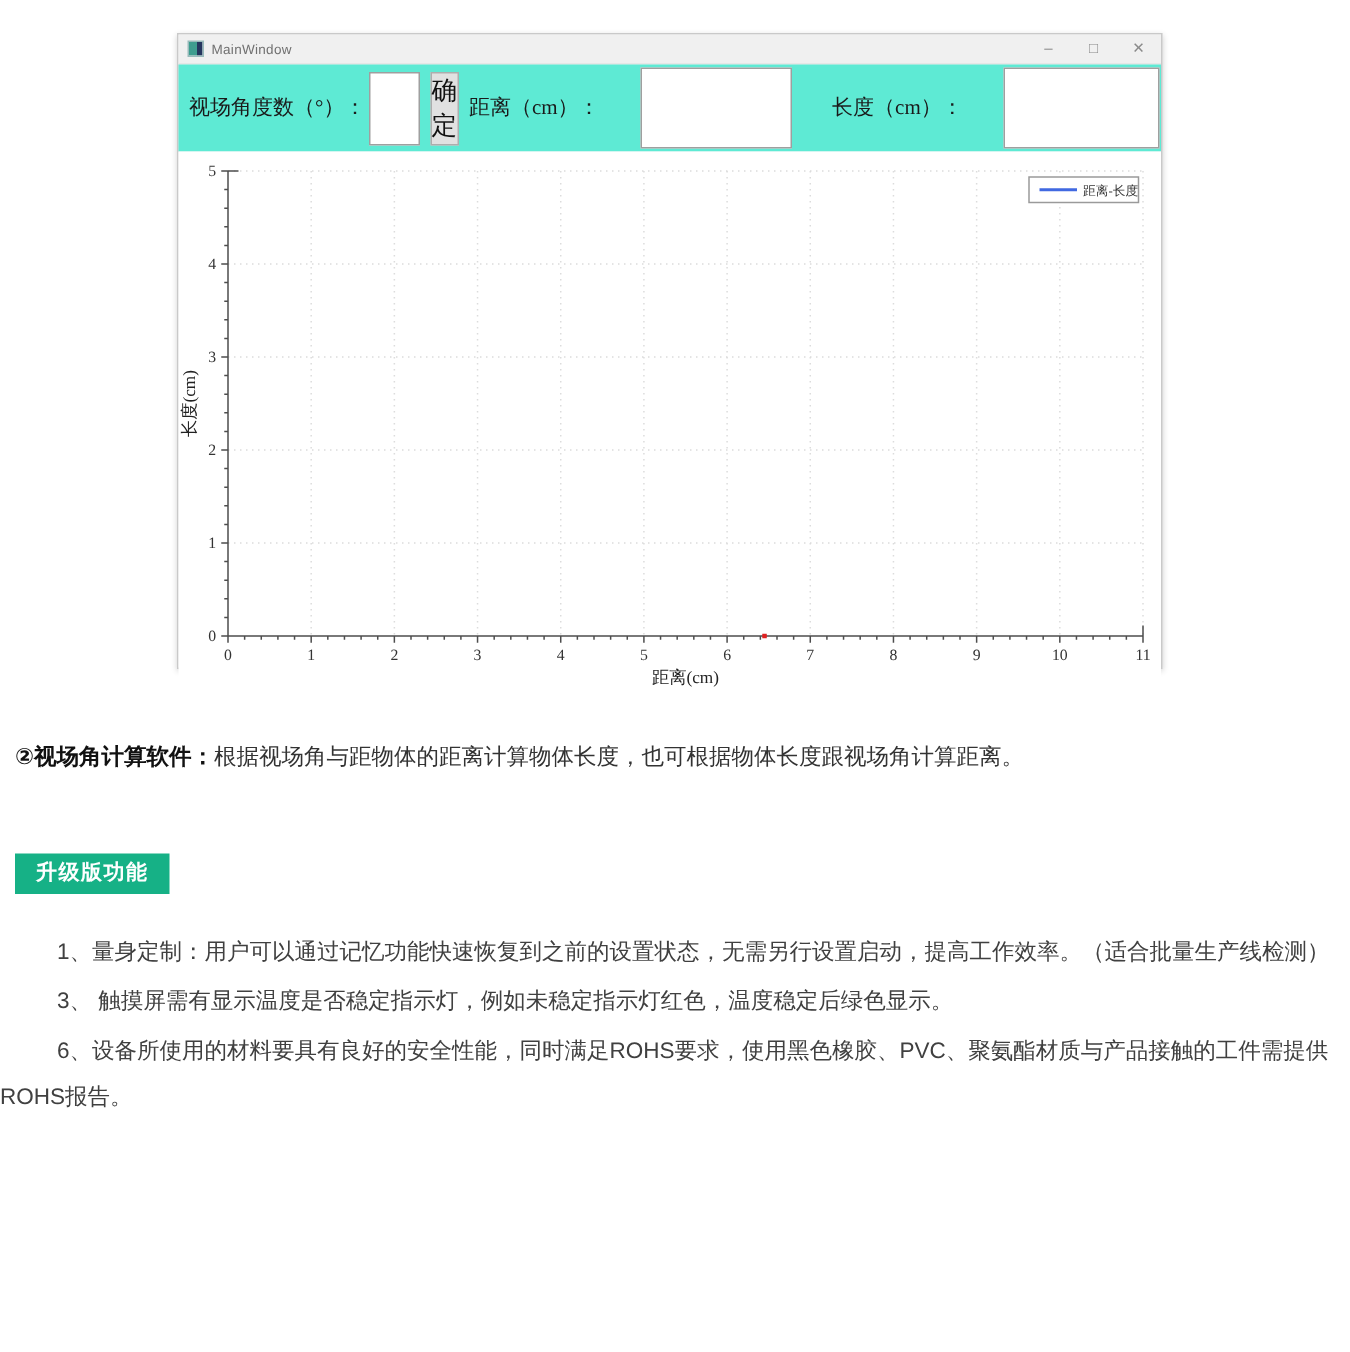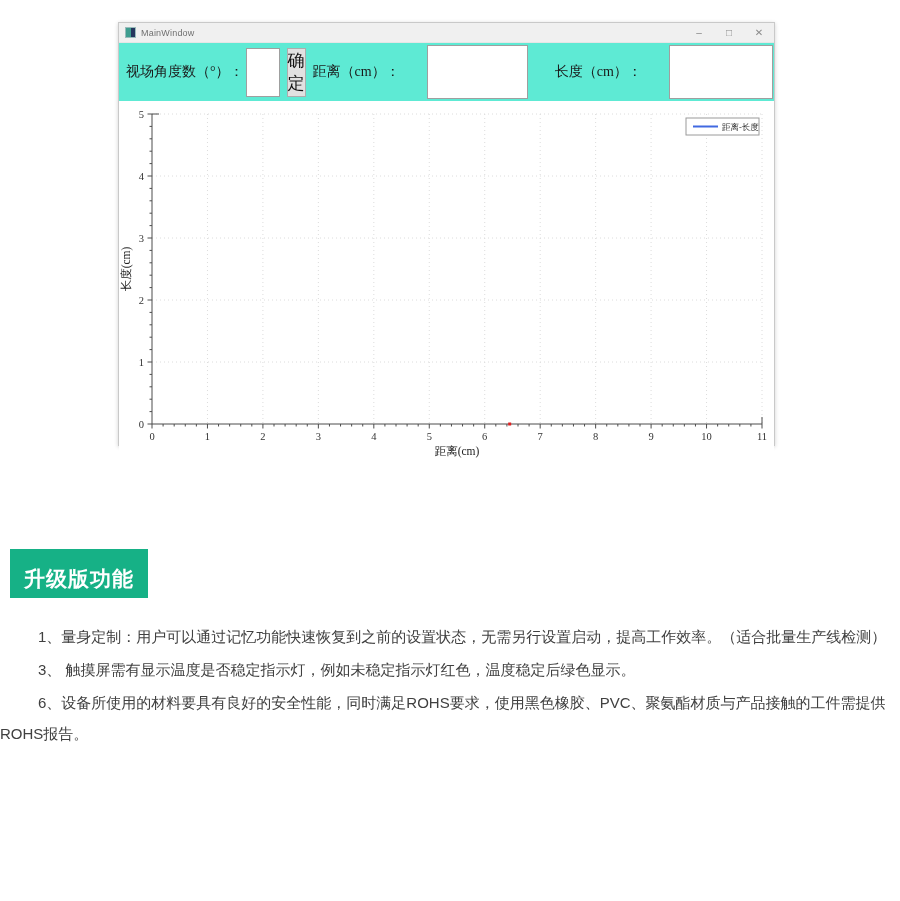--- a/index.html
+++ b/index.html
@@ -31,22 +31,22 @@
   .end-input { width:104px; height:54px; background:#fff; border:1px solid #9f9f9f; margin-left:27px; font-size:14px; padding:2px; }
 
   
   .chart-region { position:relative; width:655px; height:360px; background:#ffffff; }
   .chart-region svg { position:absolute; left:0; top:0; }
 
   
   .content { position:absolute; left:0; top:495px; width:900px; }
   .description { margin-left:10px; font-size:15px; line-height:20px; color:#333; }
   .description .lead { font-weight:bold; color:#111; }
-  .section-badge { display:inline-block; margin:54px 0 0 10px; padding:16px 14px 5px 14px;
-    color:#ffffff; font-size:21px; font-weight:bold; letter-spacing:1px; }
+  .section-badge { display:inline-block; margin:54px 0 0 10px; padding:4px 14px 5px 14px;
+    color:#ffffff; font-size:14px; font-weight:bold; letter-spacing:1px; }
   .features { margin-top:23px; padding-right:3px; }
   .features p { font-size:15px; line-height:31px; color:#404040; text-indent:38px; margin-bottom:2px; }
 </style>
 </head>
 <body>
 
 <div class="page">
 
   <div class="app-window">
     <div class="title-bar">
@@ -195,20 +195,23 @@
           <text x="0" y="0" text-anchor="middle" font-size="11.5" font-family="Liberation Serif, DejaVu Serif, serif" fill="#222" transform="translate(11,168) rotate(-90)">长度(cm)</text>
           <rect x="567" y="17" width="73" height="17" fill="#ffffff" stroke="#9a9a9a" stroke-width="1"></rect>
           <line x1="574" y1="25.5" x2="599" y2="25.5" stroke="#4169e1" stroke-width="2"></line>
           <text x="603" y="29" font-size="8.5" font-family="Liberation Serif, DejaVu Serif, serif" fill="#333">距离-长度</text>
           <rect x="389.18181818181824" y="321.5" width="3" height="3" fill="#e02020"></rect>
         </svg>
     </div>
   </div>
 
   <div class="content">
+    <p class="description">
+      <span class="lead">②视场角计算软件：</span><span>根据视场角与距物体的距离计算物体长度，也可根据物体长度跟视场角计算距离。</span>
+    </p>
 
     <div class="section-badge" id="badge" style="background: rgb(22, 177, 134);">升级版功能</div>
 
     <div class="features">
       <p>1、量身定制：用户可以通过记忆功能快速恢复到之前的设置状态，无需另行设置启动，提高工作效率。（适合批量生产线检测）</p>
       <p>3、 触摸屏需有显示温度是否稳定指示灯，例如未稳定指示灯红色，温度稳定后绿色显示。</p>
       <p>6、设备所使用的材料要具有良好的安全性能，同时满足ROHS要求，使用黑色橡胶、PVC、聚氨酯材质与产品接触的工件需提供ROHS报告。</p>
     </div>
   </div>
 </div>

